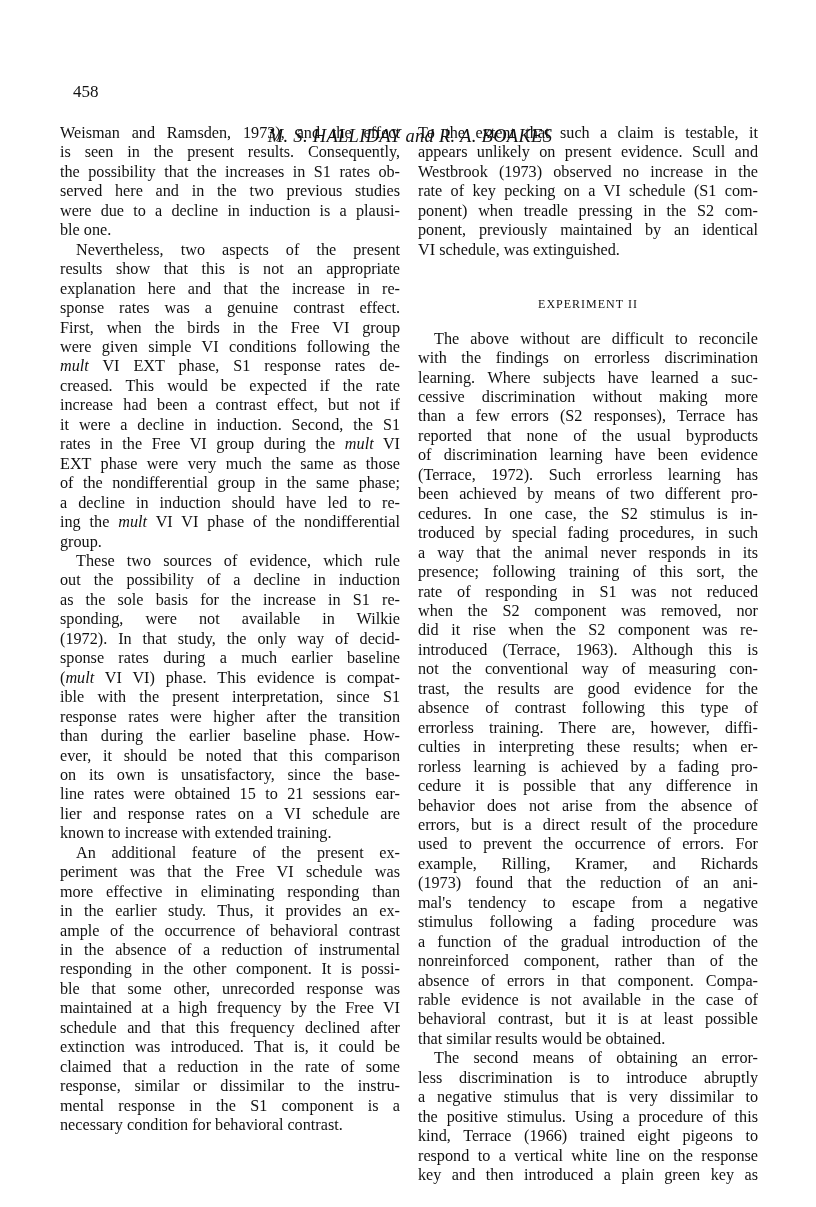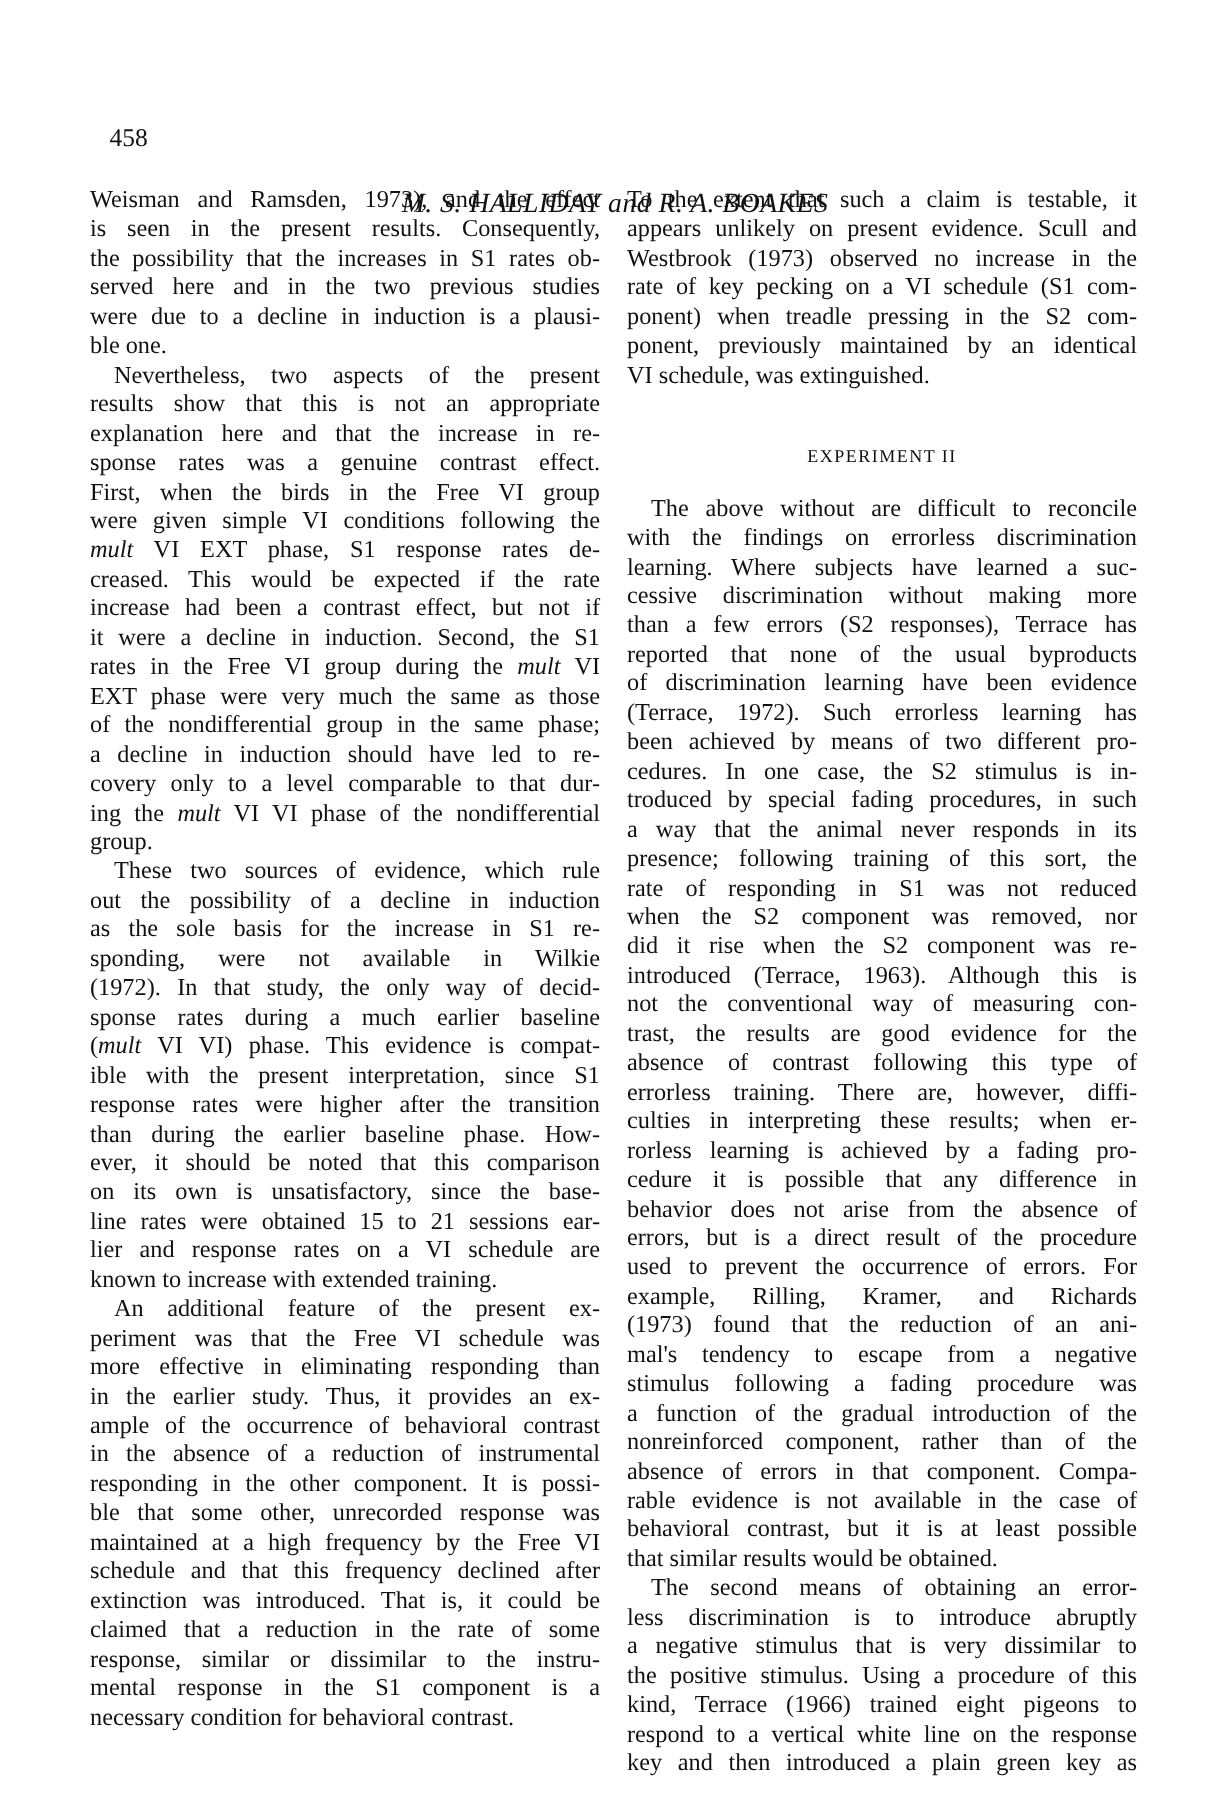--- a/index.html
+++ b/index.html
@@ -46,21 +46,20 @@
       <span class="line">First, when the birds in the Free VI group</span>
       <span class="line">were given simple VI conditions following the</span>
       <span class="line"><em>mult</em> VI EXT phase, S1 response rates de-</span>
       <span class="line">creased. This would be expected if the rate</span>
       <span class="line">increase had been a contrast effect, but not if</span>
       <span class="line">it were a decline in induction. Second, the S1</span>
       <span class="line">rates in the Free VI group during the <em>mult</em> VI</span>
       <span class="line">EXT phase were very much the same as those</span>
       <span class="line">of the nondifferential group in the same phase;</span>
       <span class="line">a decline in induction should have led to re-</span>
-      <span class="line">covery only to a level comparable to that dur-</span>
       <span class="line">ing the <em>mult</em> VI VI phase of the nondifferential</span>
       <span class="line last">group.</span>
     </p>
     <p style="text-indent: 0px;">
       <span class="line" style="padding-left: 16px;">These two sources of evidence, which rule</span>
       <span class="line">out the possibility of a decline in induction</span>
       <span class="line">as the sole basis for the increase in S1 re-</span>
       <span class="line">sponding, were not available in Wilkie</span>
       <span class="line">(1972). In that study, the only way of decid-</span>
       <span class="line">sponse rates during a much earlier baseline</span>

